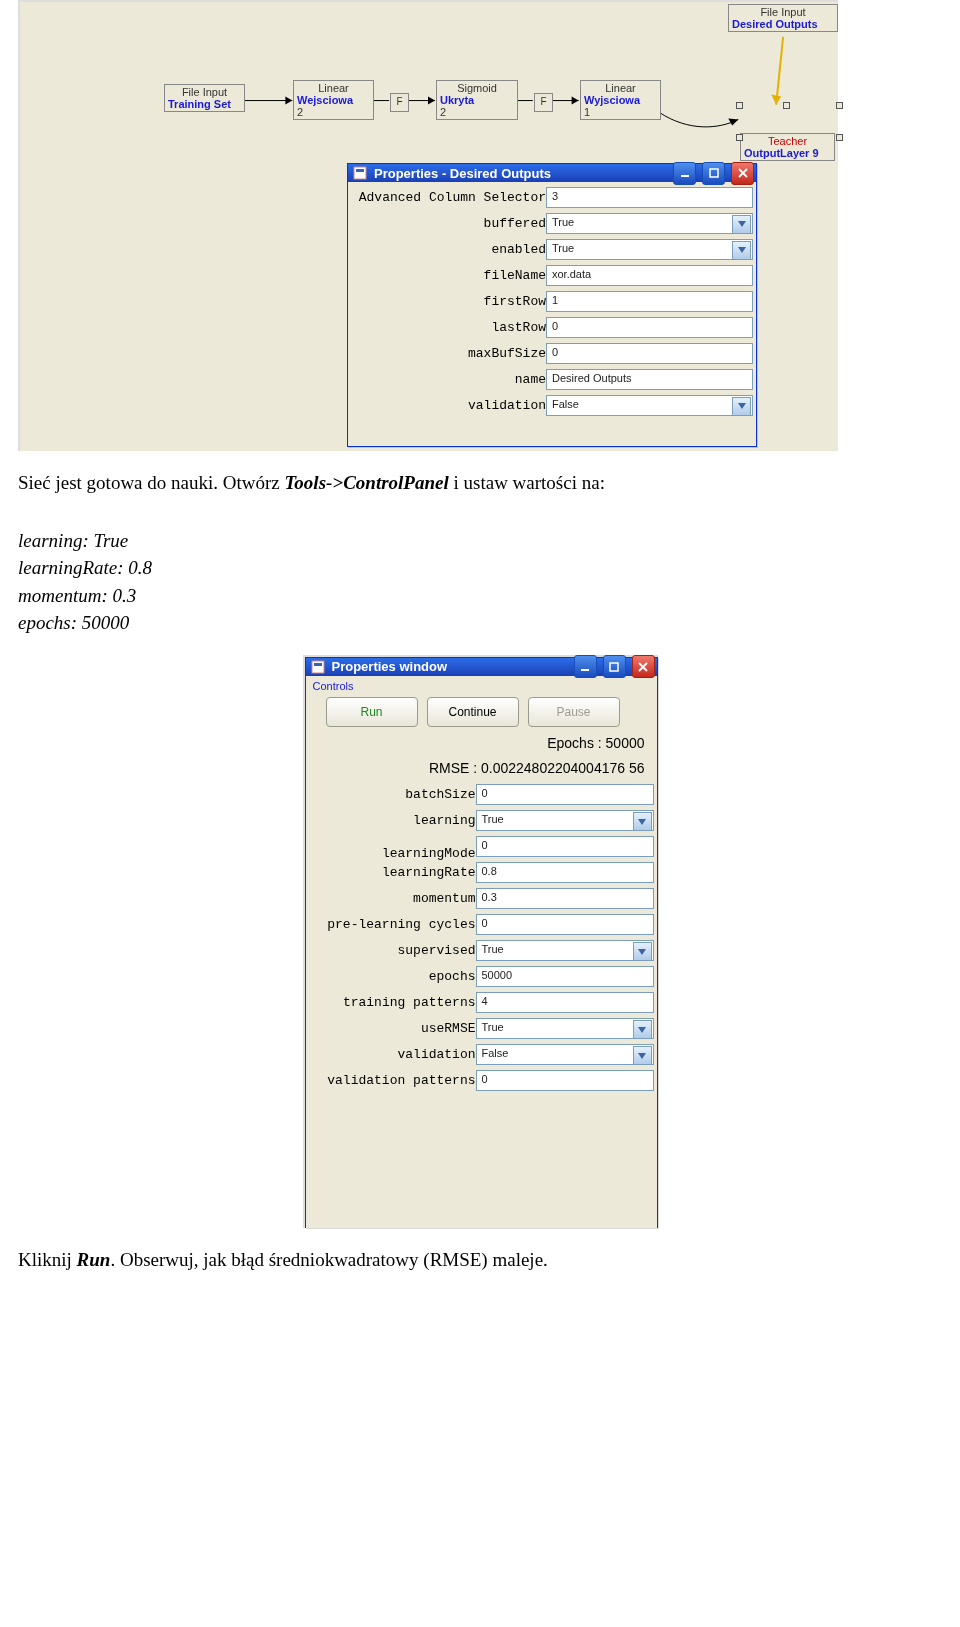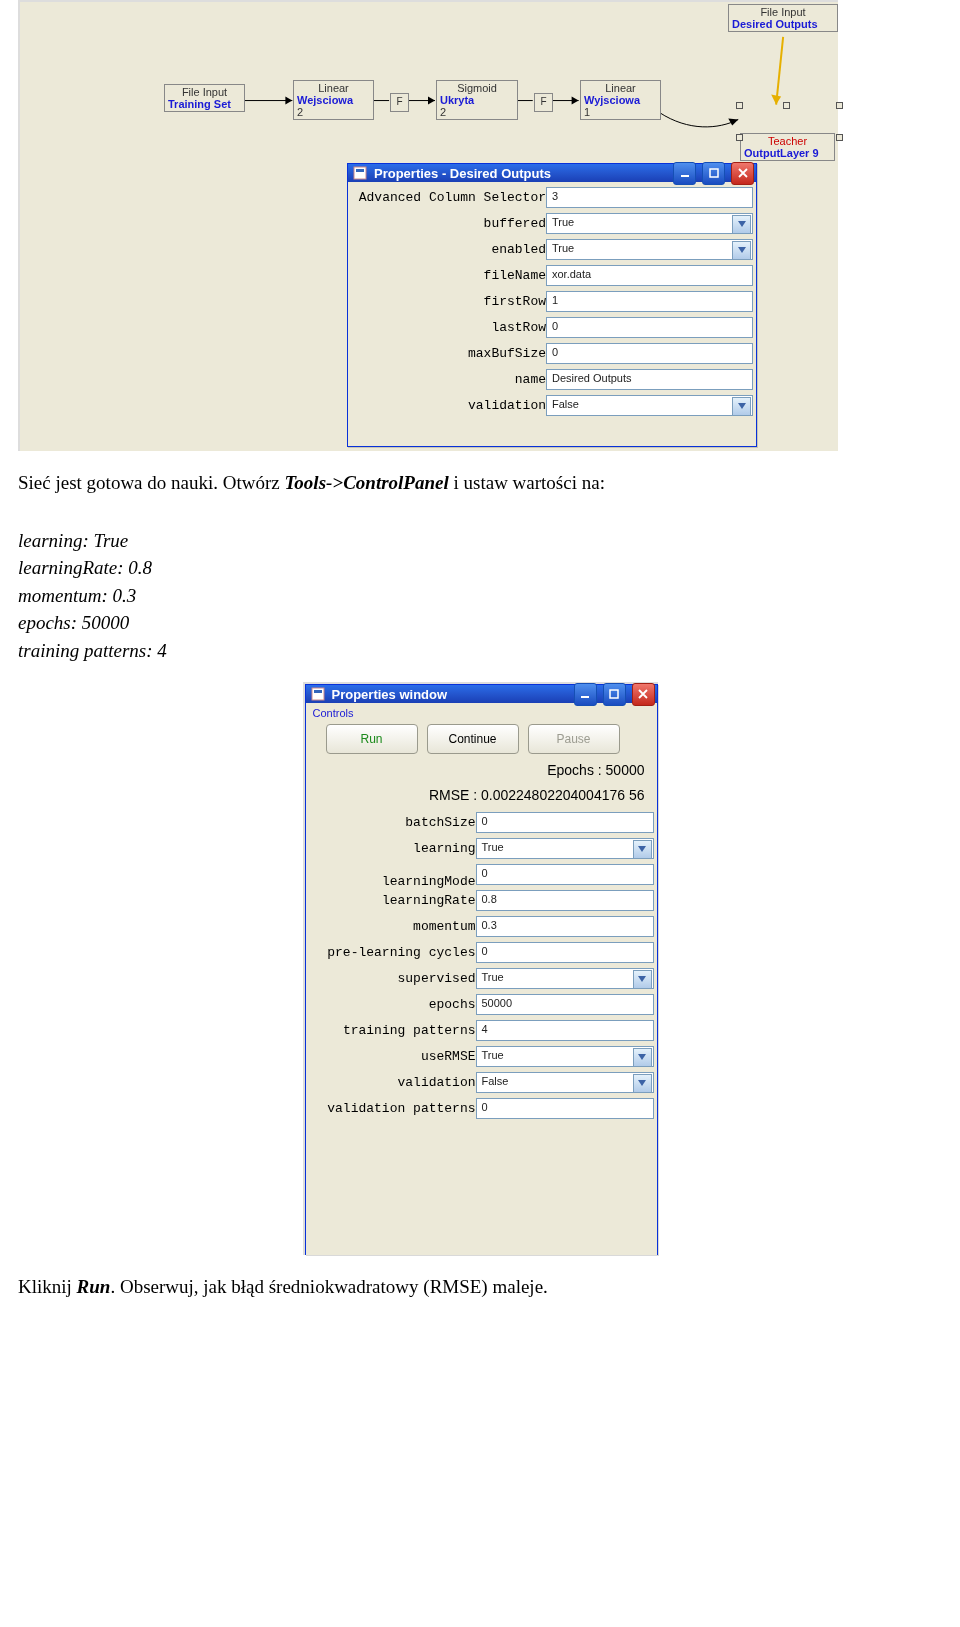--- a/index.html
+++ b/index.html
@@ -409,21 +409,20 @@
 
   <p class="doc-text">
     <span>Sieć jest gotowa do nauki. Otwórz </span><span class="bolditalic">Tools-&gt;ControlPanel</span><span> i ustaw wartości na:</span>
   </p>
 
   <div class="doc-text" style="margin-top:30px;" id="param-lines">
       <div class="ital">learning: True</div>
       <div class="ital">learningRate: 0.8</div>
       <div class="ital">momentum: 0.3</div>
       <div class="ital">epochs: 50000</div>
-      <div class="ital">training patterns: 4</div>
     </div>
 
   <div class="shot2-wrap">
     <div class="shot2">
       <div class="winxp">
         <div class="titlebar">
           <span class="ico">
             <svg viewBox="0 0 14 14">
                 <rect x="1" y="1" width="12" height="12" fill="#fff" stroke="#c88" stroke-width="1"></rect>
                 <rect x="3" y="3" width="8" height="3" fill="#36b"></rect>

